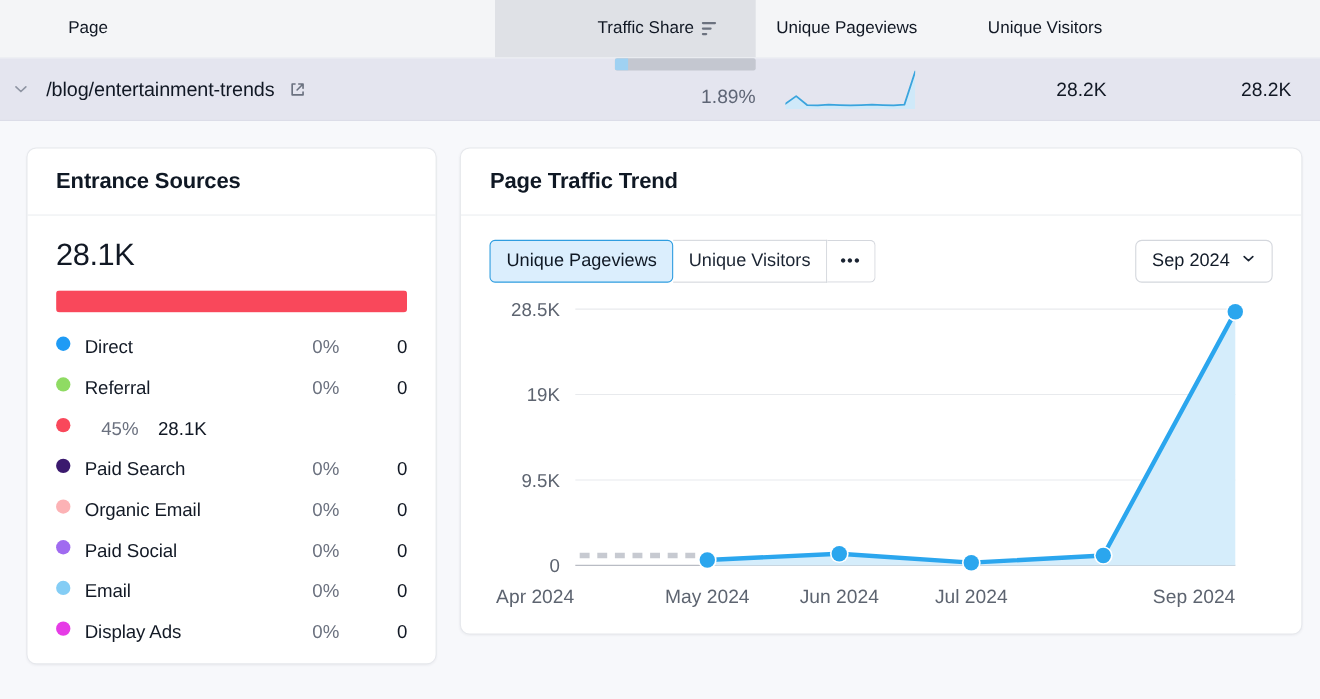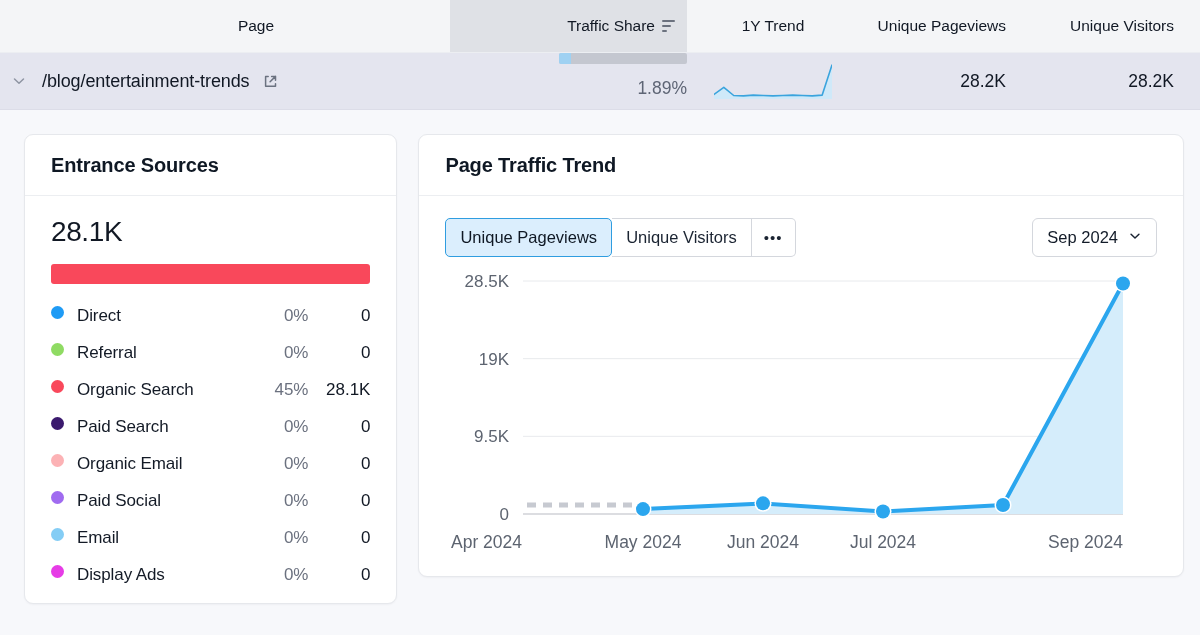--- a/index.html
+++ b/index.html
@@ -16,24 +16,23 @@
   .table-head {
     display: flex; align-items: center;
     height: 53px;
     background: #f4f5f7;
     border-bottom: 1px solid #eceef2;
   }
   .th {
     font-size: 15.5px; color: #111824;
     display: flex; align-items: center;
     height: 100%;
-    justify-content: center;
   }
   .th-page     { width: 450px; padding-left: 62px; }
-  .th-share    { width: 237px; justify-content: flex-end; padding-right: 12px;
+  .th-share    { width: 237px; justify-content: flex-end; padding-right: 36px;
                  background: #dfe1e6; gap: 7px; }
   .th-trend    { width: 172px; justify-content: center; }
   .th-upv      { width: 172px; justify-content: flex-end; padding-right: 25px; }
   .th-uv       { width: 169px; justify-content: flex-end; padding-right: 26px; }
 
   .sort-icon { display: inline-flex; flex-direction: column; gap: 2.5px; }
   .sort-icon i { display: block; height: 2.5px; background: #6c727f; border-radius: 1px; }
   .sort-icon i:nth-child(1) { width: 13px; }
   .sort-icon i:nth-child(2) { width: 9px; }
   .sort-icon i:nth-child(3) { width: 5px; }
@@ -145,23 +144,20 @@
   <div class="th th-page">
     <span>Page</span>
   </div>
   <div class="th th-share">
     <span>Traffic Share</span>
     <span class="sort-icon">
         <i></i>
         <i></i>
         <i></i>
       </span>
-  </div>
-  <div class="th th-trend">
-    <span>1Y Trend</span>
   </div>
   <div class="th th-upv">
     <span>Unique Pageviews</span>
   </div>
   <div class="th th-uv">
     <span>Unique Visitors</span>
   </div>
 </div>
 
 <div class="table-row">
@@ -221,21 +217,20 @@
             <span class="src-val">0</span>
           </div>
           <div class="src-item">
             <span class="dot" style="background:#8fdb63"></span>
             <span class="src-label">Referral</span>
             <span class="src-pct">0%</span>
             <span class="src-val">0</span>
           </div>
           <div class="src-item">
             <span class="dot" style="background:#f9485b"></span>
-            <span class="src-label">Organic Search</span>
             <span class="src-pct">45%</span>
             <span class="src-val">28.1K</span>
           </div>
           <div class="src-item">
             <span class="dot" style="background:#3b1a6e"></span>
             <span class="src-label">Paid Search</span>
             <span class="src-pct">0%</span>
             <span class="src-val">0</span>
           </div>
           <div class="src-item">

